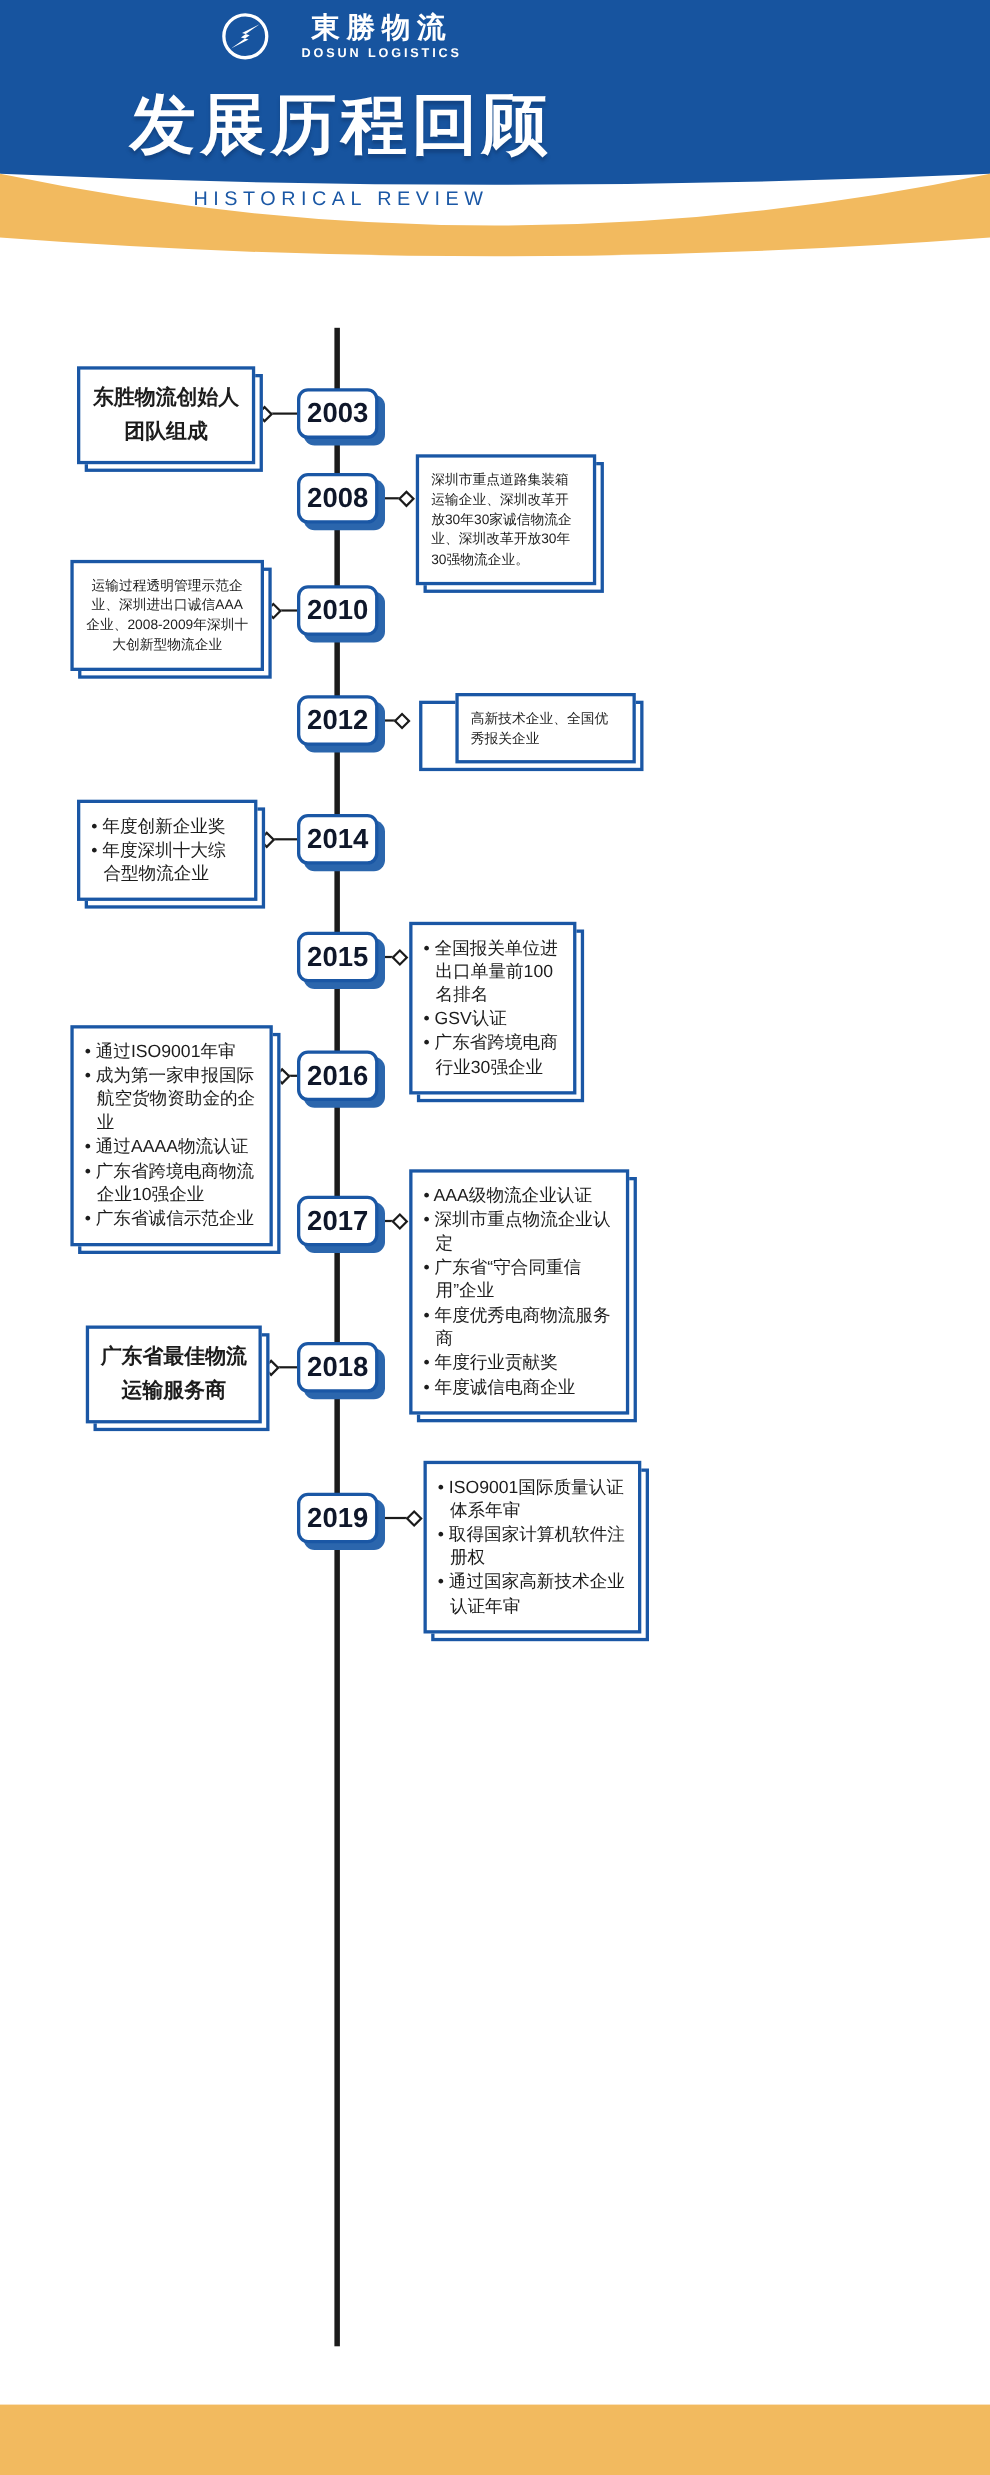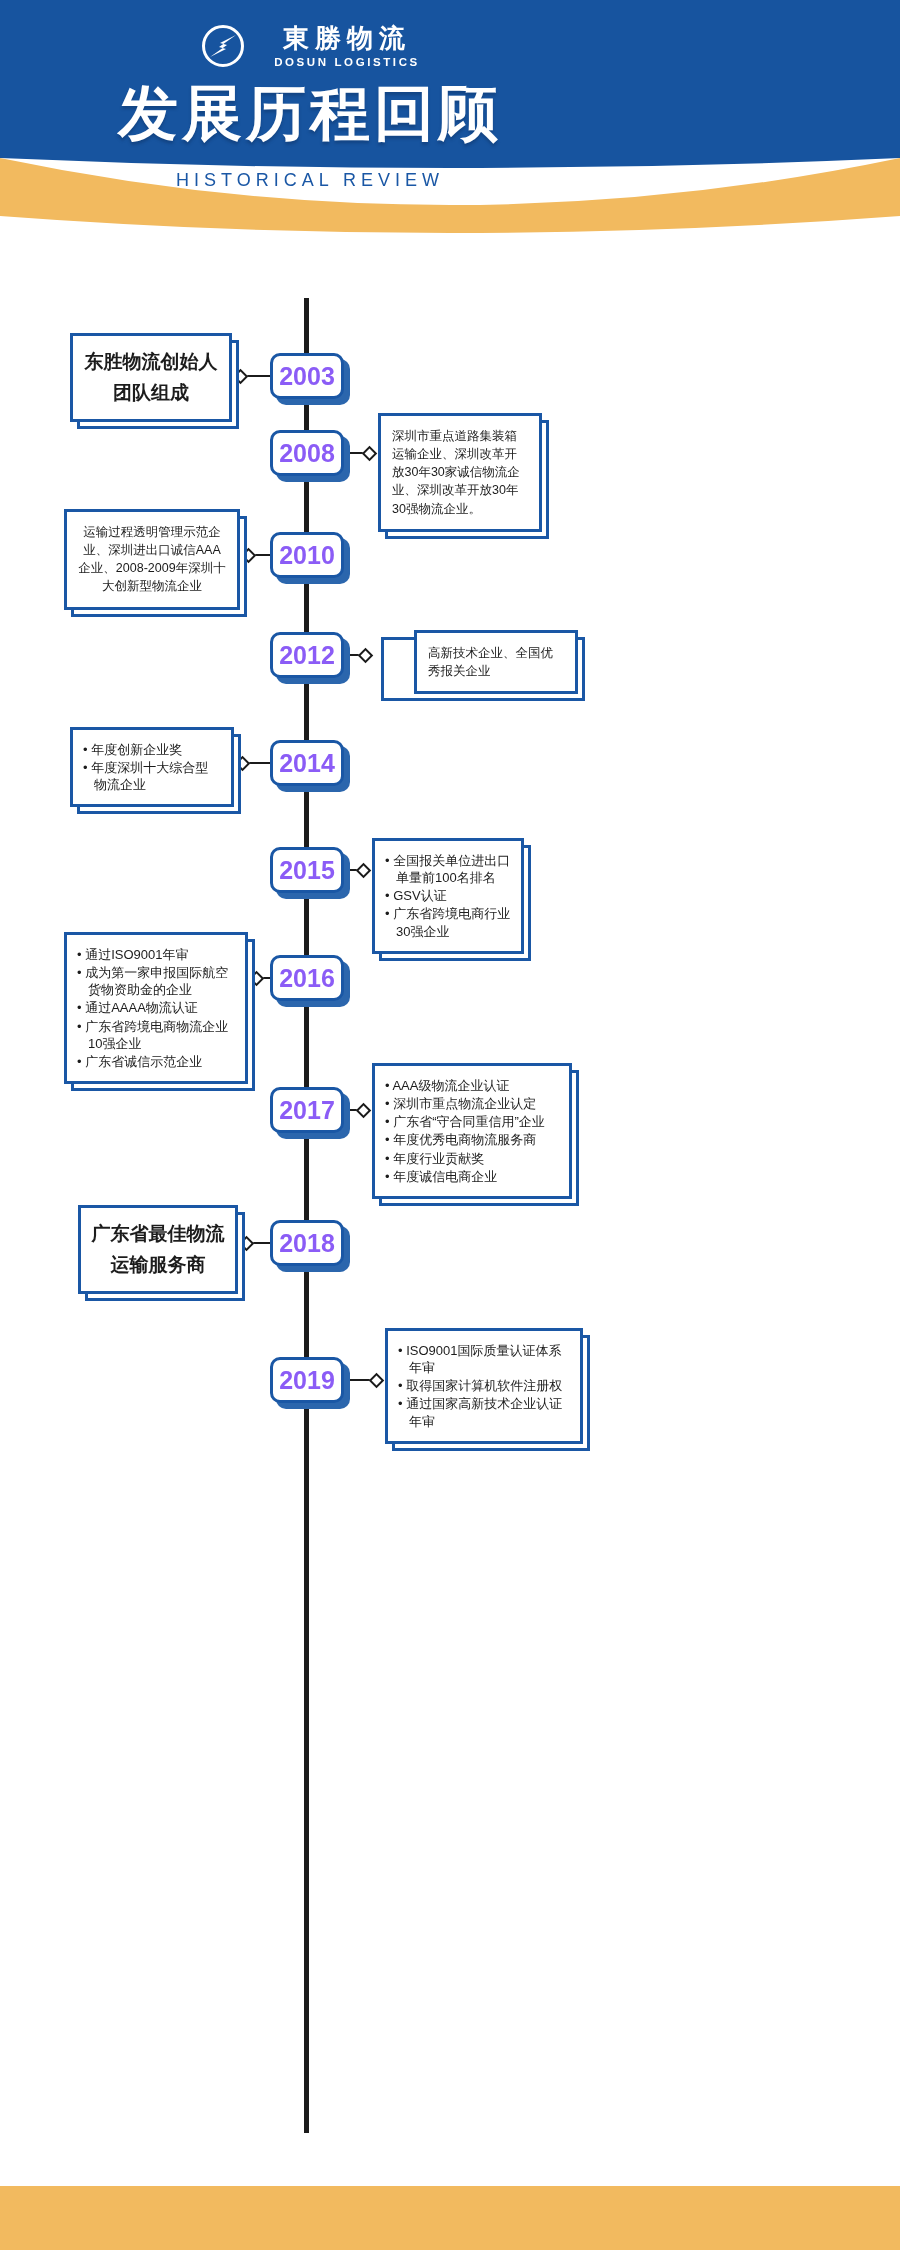--- a/index.html
+++ b/index.html
@@ -1,42 +1,42 @@
 <!DOCTYPE html>
 <html><head>
 <meta charset="utf-8">
 <style>
   html,body { margin:0; padding:0; background:#ffffff; }
   body { font-family:"Liberation Sans","DejaVu Sans",sans-serif; }
   .canvas { position:relative; width:900px; height:2250px; background:#fff; overflow:hidden; }
 
   
   .header-svg { position:absolute; top:0; left:0; display:block; }
-  .logo { position:absolute; top:23px; left:0; width:620px; display:flex; align-items:center; justify-content:center; gap:28px; color:#fff; }
+  .logo { position:absolute; top:10px; left:0; width:620px; display:flex; align-items:center; justify-content:center; gap:28px; color:#fff; }
   .logo-icon { flex:none; }
   .logo-text { display:flex; flex-direction:column; align-items:center; }
   .logo-text-cn { font-size:26px; font-weight:bold; letter-spacing:6px; line-height:1.1; }
   .logo-text-en { font-size:11.5px; font-weight:bold; letter-spacing:2.6px; margin-top:3px; }
   .title { position:absolute; top:74px; left:0; width:620px; margin:0; text-align:center; font-size:60px; font-weight:800; color:#fff; letter-spacing:4px; text-shadow:0 3px 3px rgba(12,40,84,.35); }
   .subtitle { position:absolute; top:170px; left:0; width:620px; text-align:center; font-size:18px; letter-spacing:5px; color:#1a57a5; font-weight:500; }
 
   
   .tl-line { position:absolute; left:304px; top:298px; width:5px; height:1835px; background:#1b1b1b; }
 
   .year-node { position:absolute; width:74px; height:46px; }
   .year-node::before { content:""; position:absolute; left:6px; top:6px; right:-6px; bottom:-6px; background:#2b66ad; border-radius:10px; }
-  .year-face { position:relative; width:100%; height:100%; background:#fff; border:3px solid #1a57a5; border-radius:10px; box-sizing:border-box; display:flex; align-items:center; justify-content:center; font-size:25px; font-weight:bold; color:#8b5cf6; }
+  .year-face { position:relative; width:100%; height:100%; background:#fff; border:3px solid #1a57a5; border-radius:10px; box-sizing:border-box; display:flex; align-items:center; justify-content:center; font-size:25px; font-weight:bold; color:#0f172a; }
 
   .callout { position:absolute; }
   .callout::before { content:""; position:absolute; left:7px; top:7px; right:-7px; bottom:-7px; background:#fff; border:3px solid #1a57a5; box-sizing:border-box; }
   .callout-face { position:relative; background:#fff; border:3px solid #1a57a5; box-sizing:border-box; color:#1c1c1c; }
   .callout-face.headline { min-height:84px; display:flex; align-items:center; justify-content:flex-start; text-align:center; font-size:19px; font-weight:bold; line-height:1.65; padding:10px 8px; }
   .callout-face.paragraph { font-size:12.5px; line-height:1.45; padding:11px 11px; }
   .callout-face.paragraph.align-center { text-align:center; }
-  .callout-face.bullets { font-size:13px; line-height:1.32; padding:10px 10px; }
+  .callout-face.bullets { font-size:16px; line-height:1.32; padding:10px 10px; }
   .callout-face.bullets ul { margin:0; padding:0; list-style:none; }
   .callout-face.bullets li { padding-left:11px; text-indent:-11px; margin:1px 0; }
   .callout-face.bullets li::before { content:"• "; }
 
   .connector { position:absolute; height:12px; display:flex; align-items:center; }
   .connector .c-line { flex:1; height:2px; background:#1b1b1b; }
   .connector .c-diamond { width:7px; height:7px; border:2px solid #1b1b1b; background:#fff; transform:rotate(45deg); flex:none; }
 
   
   .footer { position:absolute; left:0; top:2186px; width:900px; height:64px; background:#f2ba5f; }

